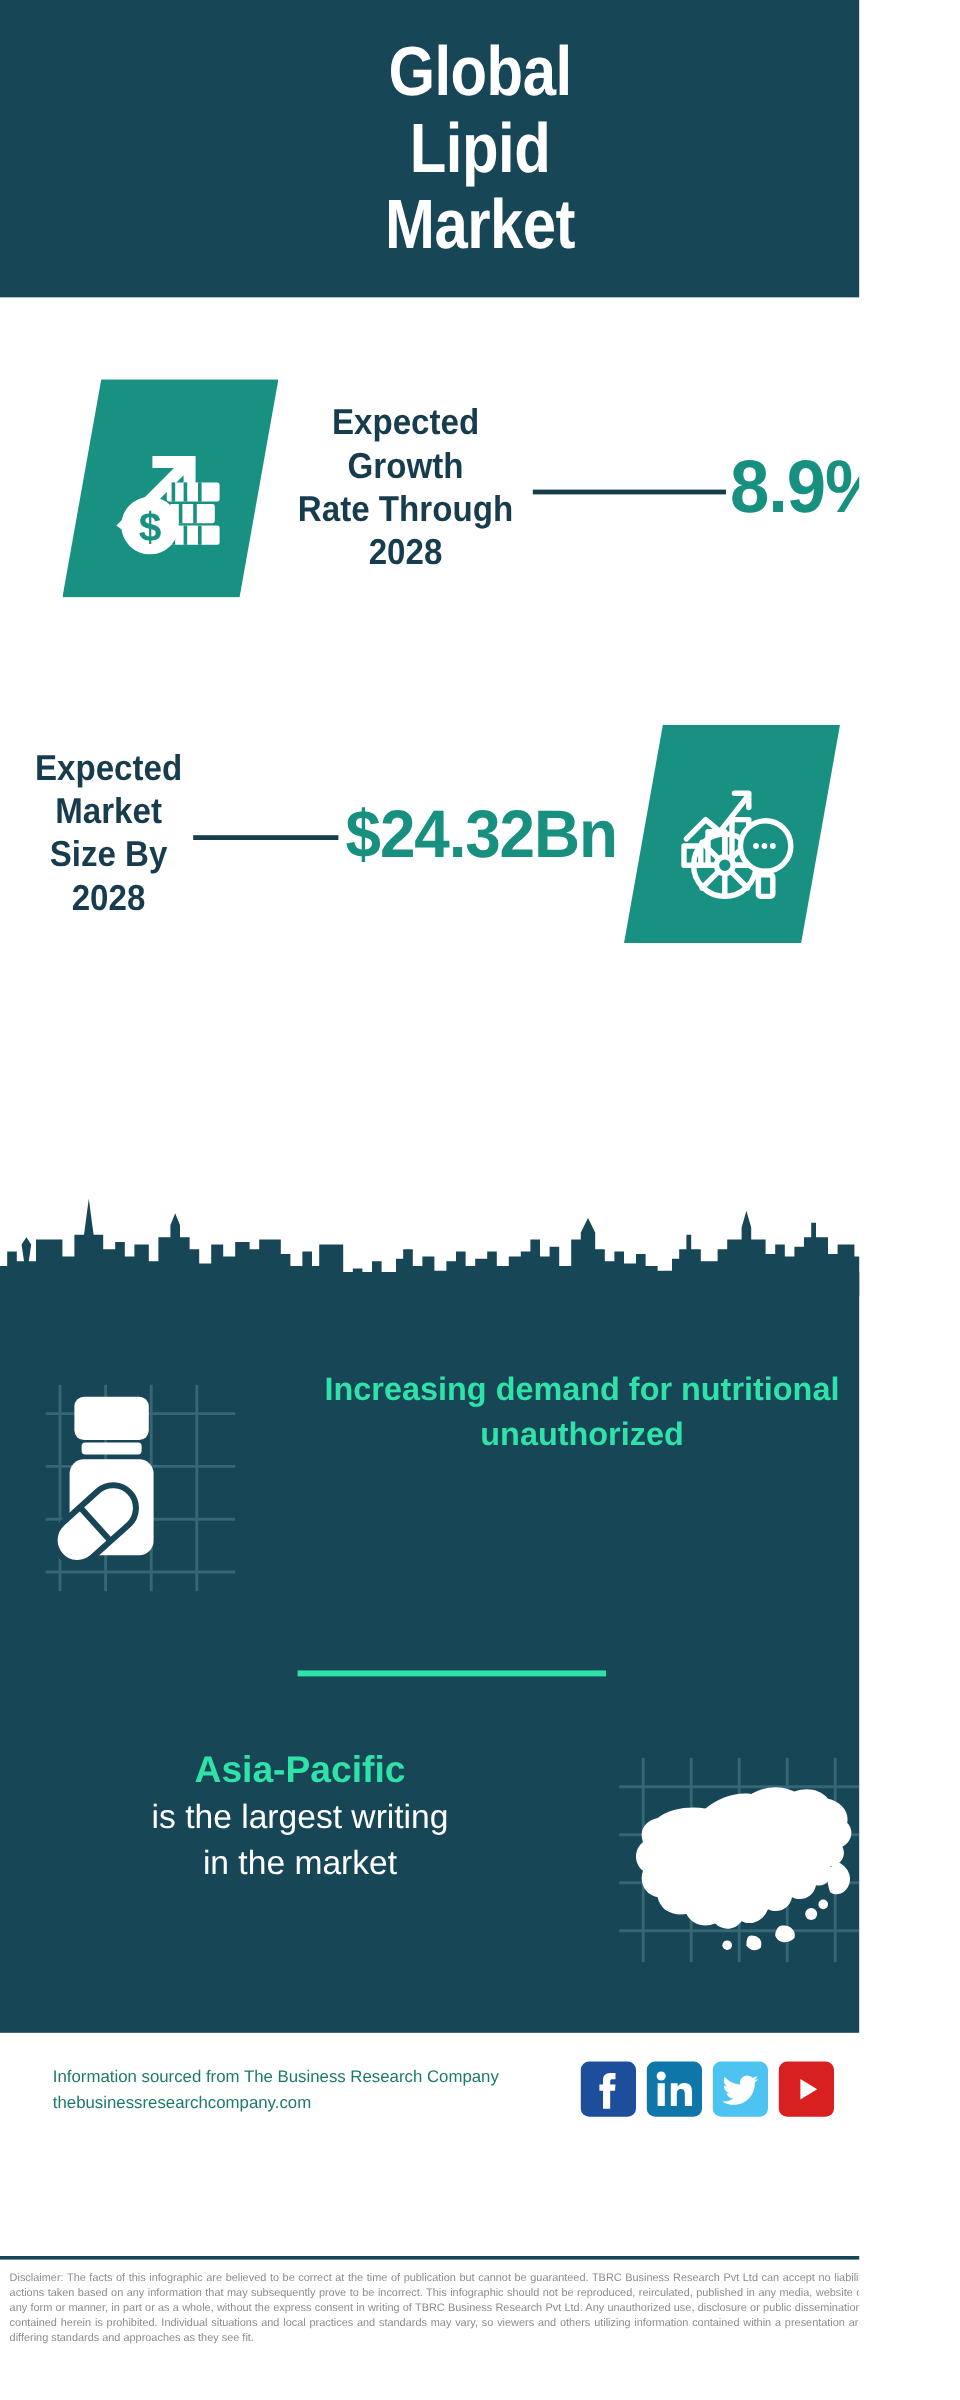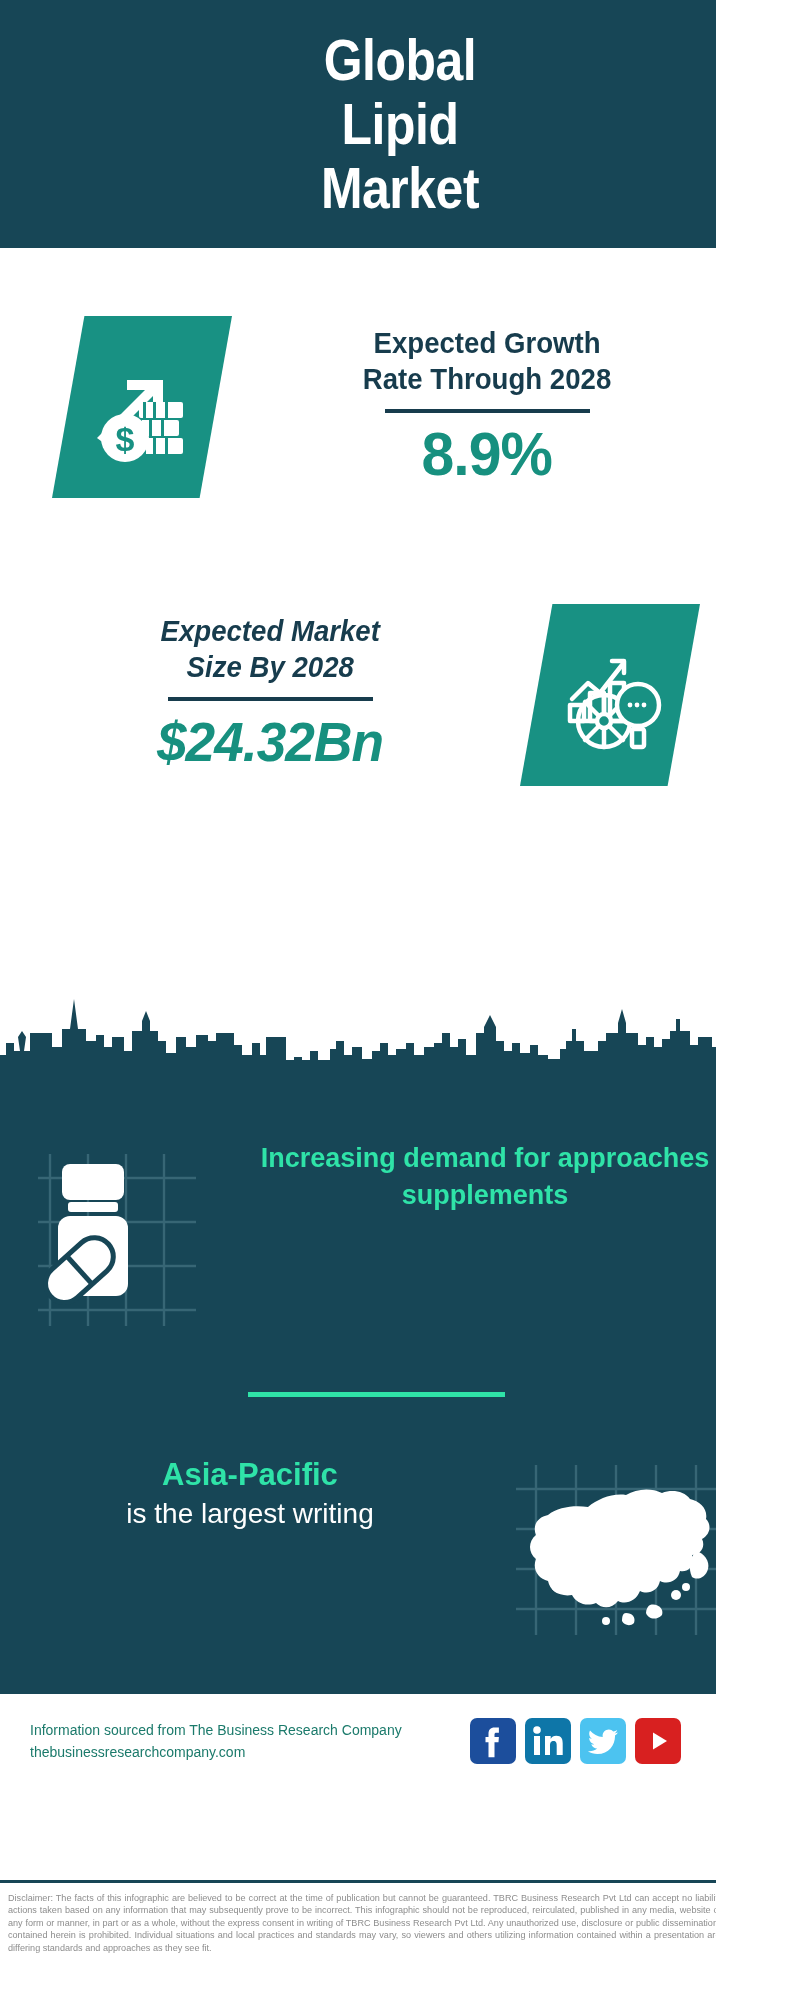--- a/index.html
+++ b/index.html
@@ -40,21 +40,21 @@
   .badge{
     width:180px;height:182px;
     background:#189183;
     -webkit-clip-path:polygon(18% 0%,100% 0%,82% 100%,0% 100%);
     clip-path:polygon(18% 0%,100% 0%,82% 100%,0% 100%);
     display:flex;align-items:center;justify-content:center;
     flex:0 0 auto;
   }
   .badge svg{display:block;}
 
-  .stat-text{display:flex;flex-direction:column;align-items:center;}
+  .stat-text{display:flex;flex-direction:row;align-items:center;}
   .stat-label{
     color:#173c4d;font-weight:bold;
     font-size:30px;line-height:36px;text-align:center;
     transform:scaleX(0.92);
   }
   .stat-label span{display:block;}
   .rule{
     height:4px;background:#173c4d;margin:12px 0 6px 0;
   }
   .rule.w1{width:205px;}
@@ -112,21 +112,21 @@
     position:absolute;left:0;top:1690px;width:800px;height:190px;background:#fff;
   }
   .footer-top{
     position:absolute;left:0;top:0;width:800px;height:4px;background:#174656;
   }
   .footer-inner{
     position:absolute;left:0;top:28px;width:800px;
     display:flex;align-items:center;
   }
   .src-text{
-    padding-left:30px;width:440px;
+    padding-left:44px;width:440px;
     color:#1b7a6b;font-size:14px;line-height:22px;
   }
   .src-text span{display:block;}
   .socials{display:flex;gap:9px;align-items:center;}
   .sicon{width:46px;height:46px;border-radius:7px;display:flex;align-items:center;justify-content:center;}
   .s-fb{background:#1c4e9c;}
   .s-li{background:#0e76a8;}
   .s-tw{background:#4cc3f0;}
   .s-yt{background:#d82020;}
   .sicon svg{display:block;}
@@ -180,21 +180,21 @@
       <div class="stat-label">
         <span>Expected Growth</span>
         <span>Rate Through 2028</span>
       </div>
       <div class="rule w1"></div>
       <div class="stat-value">8.9%</div>
     </div>
   </div>
 
   <div class="stat-row row2" style="padding-left:20px;">
-    <div class="stat-text" style="width:500px;font-style:italic;">
+    <div class="stat-text" style="width:500px;">
       <div class="stat-label">
         <span>Expected Market</span>
         <span>Size By 2028</span>
       </div>
       <div class="rule w2"></div>
       <div class="stat-value small">$24.32Bn</div>
     </div>
     <div class="badge">
       <svg width="112" height="112" viewBox="0 0 112 112">
         <g fill="none" stroke="#ffffff" stroke-width="4.5" stroke-linejoin="round" stroke-linecap="round">
@@ -248,30 +248,31 @@
           <rect x="68" y="62" width="50" height="10" rx="3"></rect>
           <rect x="58" y="76" width="70" height="80" rx="12"></rect>
           <g transform="rotate(-42 78 130)">
             <rect x="40" y="112" width="78" height="38" rx="19" fill="#ffffff" stroke="#174656" stroke-width="5"></rect>
             <line x1="79" y1="112" x2="79" y2="150" stroke="#174656" stroke-width="5"></line>
           </g>
         </g>
       </svg>
     </div>
     <div class="driver-text">
-      <span class="hl-green">Increasing demand for approaches supplements</span>
+      <span class="hl-green">Increasing demand for nutritional unauthorized</span>
     </div>
   </div>
 
   <div class="green-rule"></div>
 
   <div class="region">
     <div class="region-text">
       <span class="region-name">Asia-Pacific</span>
       <span class="plain-white">is the largest writing</span>
+      <span class="plain-white">in the market</span>
     </div>
     <div class="region-icon">
       <svg width="250" height="190" viewBox="0 0 250 190">
         <g stroke="#3f6e7d" stroke-width="2.4" opacity="0.8">
           <line x1="36" y1="10" x2="36" y2="180"></line>
           <line x1="76" y1="10" x2="76" y2="180"></line>
           <line x1="116" y1="10" x2="116" y2="180"></line>
           <line x1="156" y1="10" x2="156" y2="180"></line>
           <line x1="196" y1="10" x2="196" y2="180"></line>
           <line x1="16" y1="34" x2="216" y2="34"></line>

